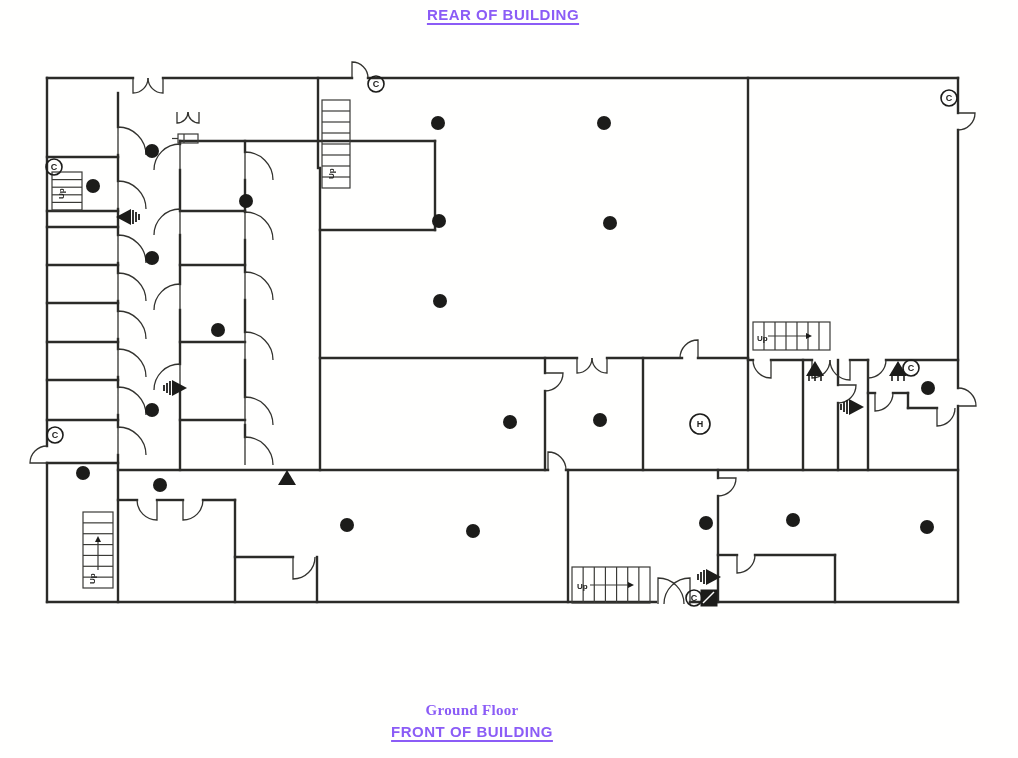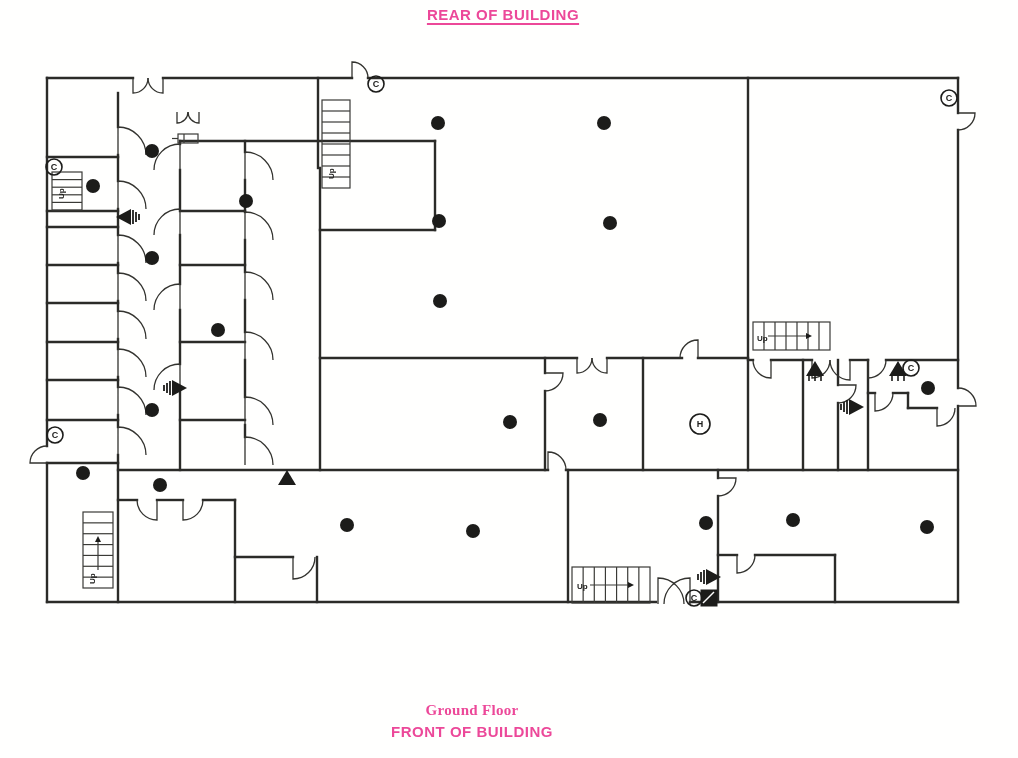--- a/index.html
+++ b/index.html
@@ -1,23 +1,23 @@
 <!DOCTYPE html>
 <html><head>
 <meta charset="utf-8">
 <style>
   html,body{margin:0;padding:0;background:#ffffff;}
   .sheet{position:relative;width:1018px;height:758px;background:#fffffe;overflow:hidden;
-         font-family:"Liberation Sans", sans-serif;color:#ec4899;}
+         font-family:"Liberation Sans", sans-serif;color:#8b5cf6;}
   .title-top{position:absolute;top:6px;left:0;width:1006px;text-align:center;
              font-size:15px;font-weight:bold;letter-spacing:.5px;}
   .title-top span{text-decoration:underline;text-decoration-thickness:2px;text-underline-offset:3px;}
   .title-bottom{position:absolute;top:700px;left:0;width:944px;text-align:center;line-height:21px;}
   .gf{font-size:15px;font-weight:bold;letter-spacing:.3px;font-family:Liberation Serif, serif;}
-  .fob{font-size:15px;font-weight:bold;letter-spacing:.5px;
+  .fob{font-size:15px;font-weight:bold;letter-spacing:.5px;text-decoration:underline;
        text-decoration-thickness:2px;text-underline-offset:3px;}
   svg{position:absolute;top:0;left:0;}
   .wall{stroke:#2b2b28;stroke-width:2.4;stroke-linecap:square;fill:none;}
   .door{stroke:#33332f;stroke-width:1.3;fill:none;}
   .stair{stroke:#3a3a36;stroke-width:1.2;fill:none;}
   .sym{fill:#1c1c1a;}
   .ring{stroke:#1c1c1a;stroke-width:1.6;fill:none;}
   .glyph{font-family:"Liberation Sans",sans-serif;font-weight:bold;fill:#1c1c1a;}
 </style>
 </head>

